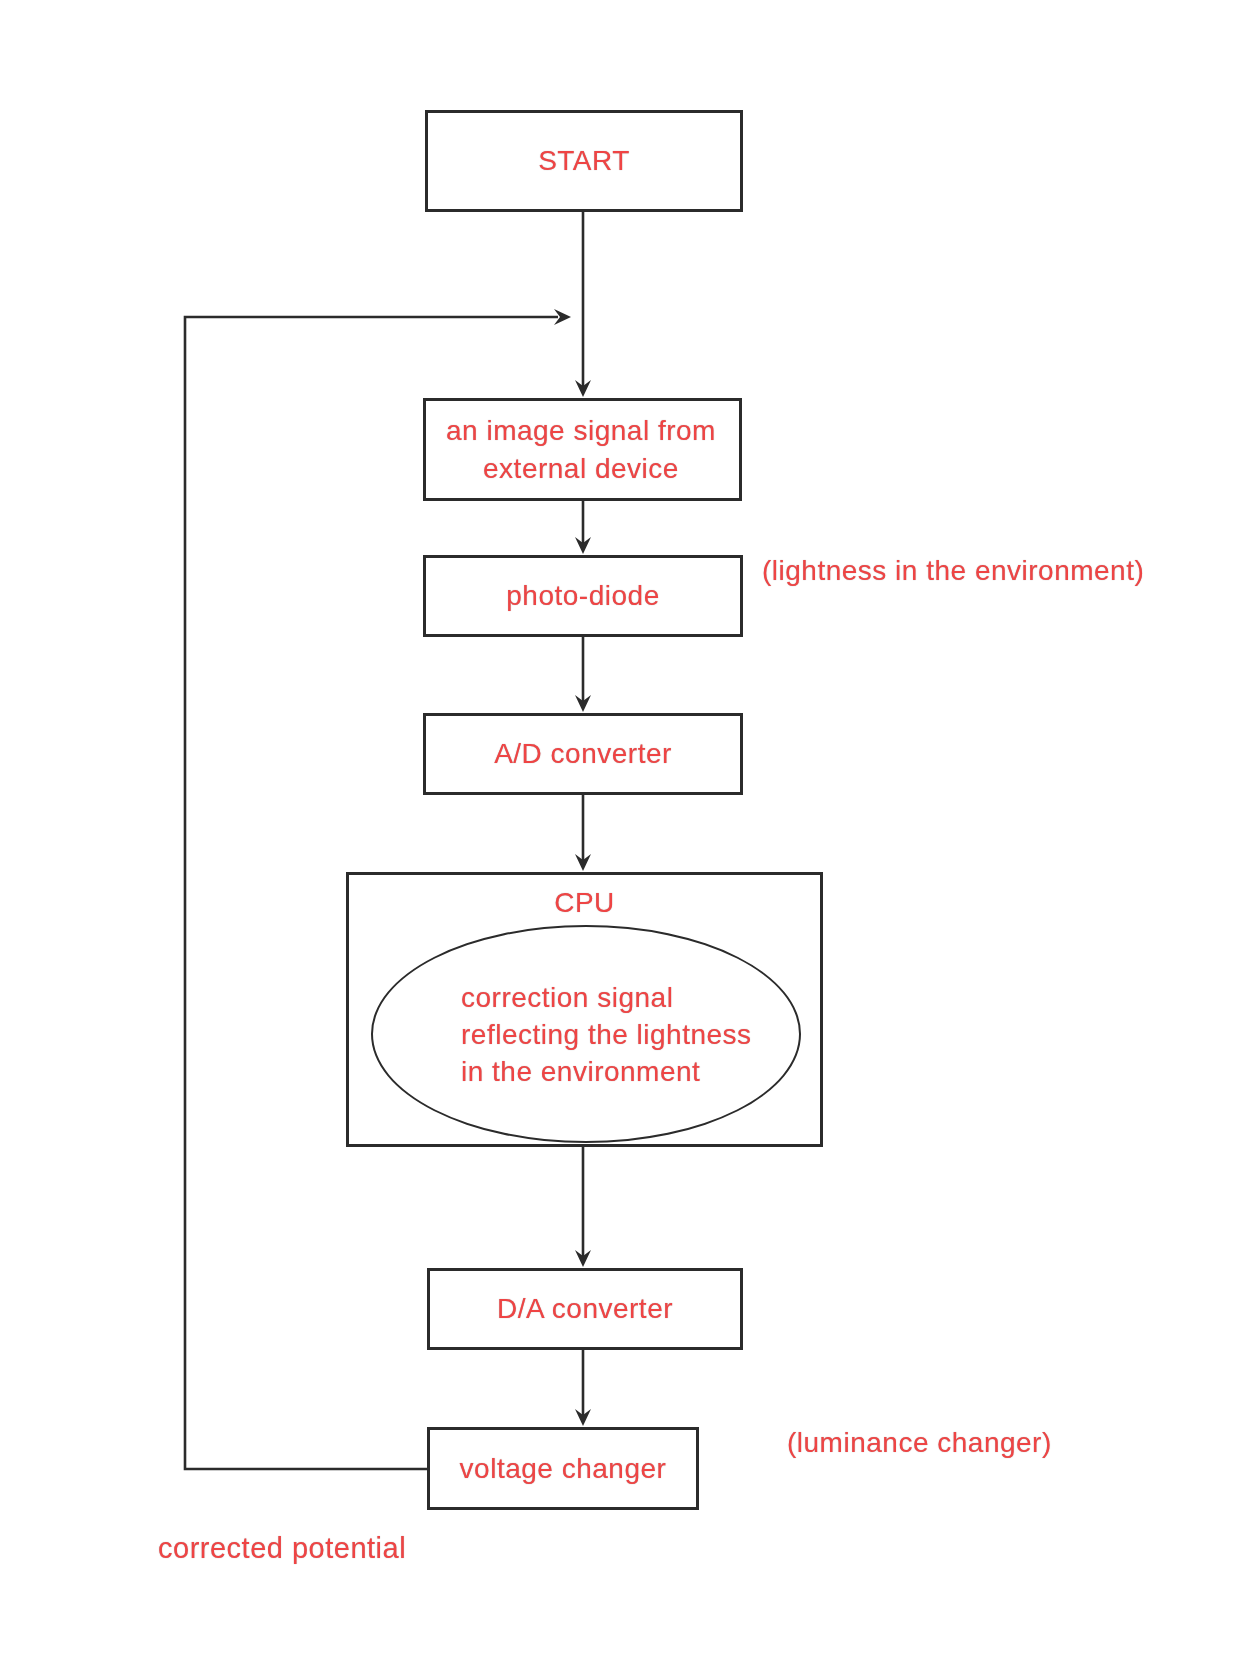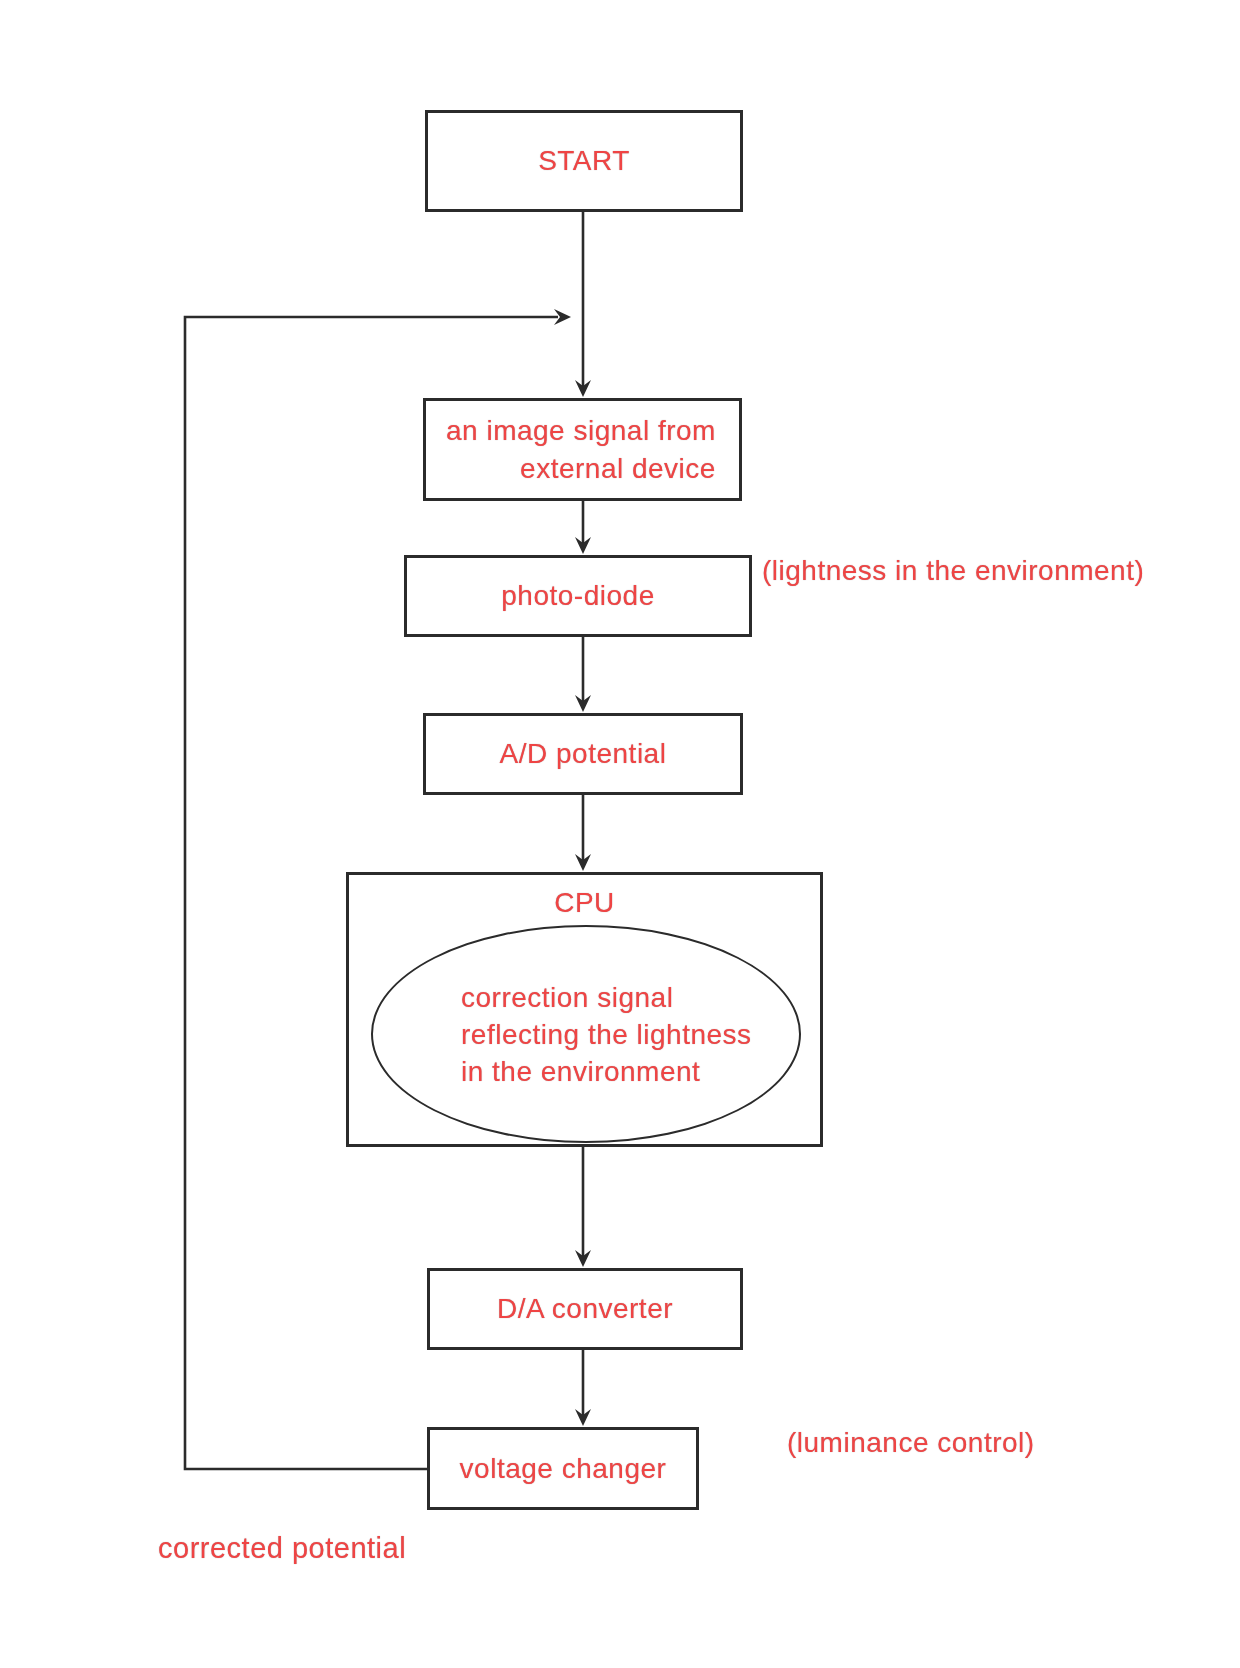--- a/index.html
+++ b/index.html
@@ -32,23 +32,23 @@
     display: flex;
     align-items: center;
     justify-content: center;
     font-size: 28px;
     letter-spacing: 0.5px;
     text-align: center;
     text-shadow: 0 0 1px rgba(60,60,60,0.45);
   }
   .node-start        { left: 425px; top: 110px;  width: 318px; height: 102px; }
   .node-image-signal { left: 423px; top: 398px;  width: 319px; height: 103px;
-                       justify-content: flex-start; text-align: right;
+                       justify-content: flex-start; text-align: center;
                        padding-left: 20px; line-height: 38px; white-space: pre-line; }
-  .node-photo-diode  { left: 404px; top: 555px;  width: 348px; height: 82px; }
+  .node-photo-diode  { left: 423px; top: 555px;  width: 320px; height: 82px; }
   .node-ad           { left: 423px; top: 713px;  width: 320px; height: 82px; }
   .node-cpu          { left: 346px; top: 872px;  width: 477px; height: 275px;
                        display: block; }
   .cpu-title {
     position: absolute;
     left: 0; top: 12px;
     width: 100%;
     text-align: center;
     font-size: 28px;
     letter-spacing: 0.5px;
@@ -133,39 +133,39 @@
 
   <div class="node node-photo-diode">
     <span>photo-diode</span>
   </div>
 
   <div class="side-note note-lightness">
     <span>(lightness in the environment)</span>
   </div>
 
   <div class="node node-ad">
-    <span>A/D potential</span>
+    <span>A/D converter</span>
   </div>
 
   <div class="node node-cpu">
     <div class="cpu-title">CPU</div>
     <div class="cpu-ellipse">
       <span style="white-space: pre-line;">correction signal
 reflecting the lightness
 in the environment</span>
     </div>
   </div>
 
   <div class="node node-da">
     <span>D/A converter</span>
   </div>
 
   <div class="node node-voltage">
     <span>voltage changer</span>
   </div>
 
   <div class="side-note note-luminance">
-    <span>(luminance control)</span>
+    <span>(luminance changer)</span>
   </div>
 
   <div class="feedback-label">corrected potential</div>
 
 </div>
 
 </body></html>

